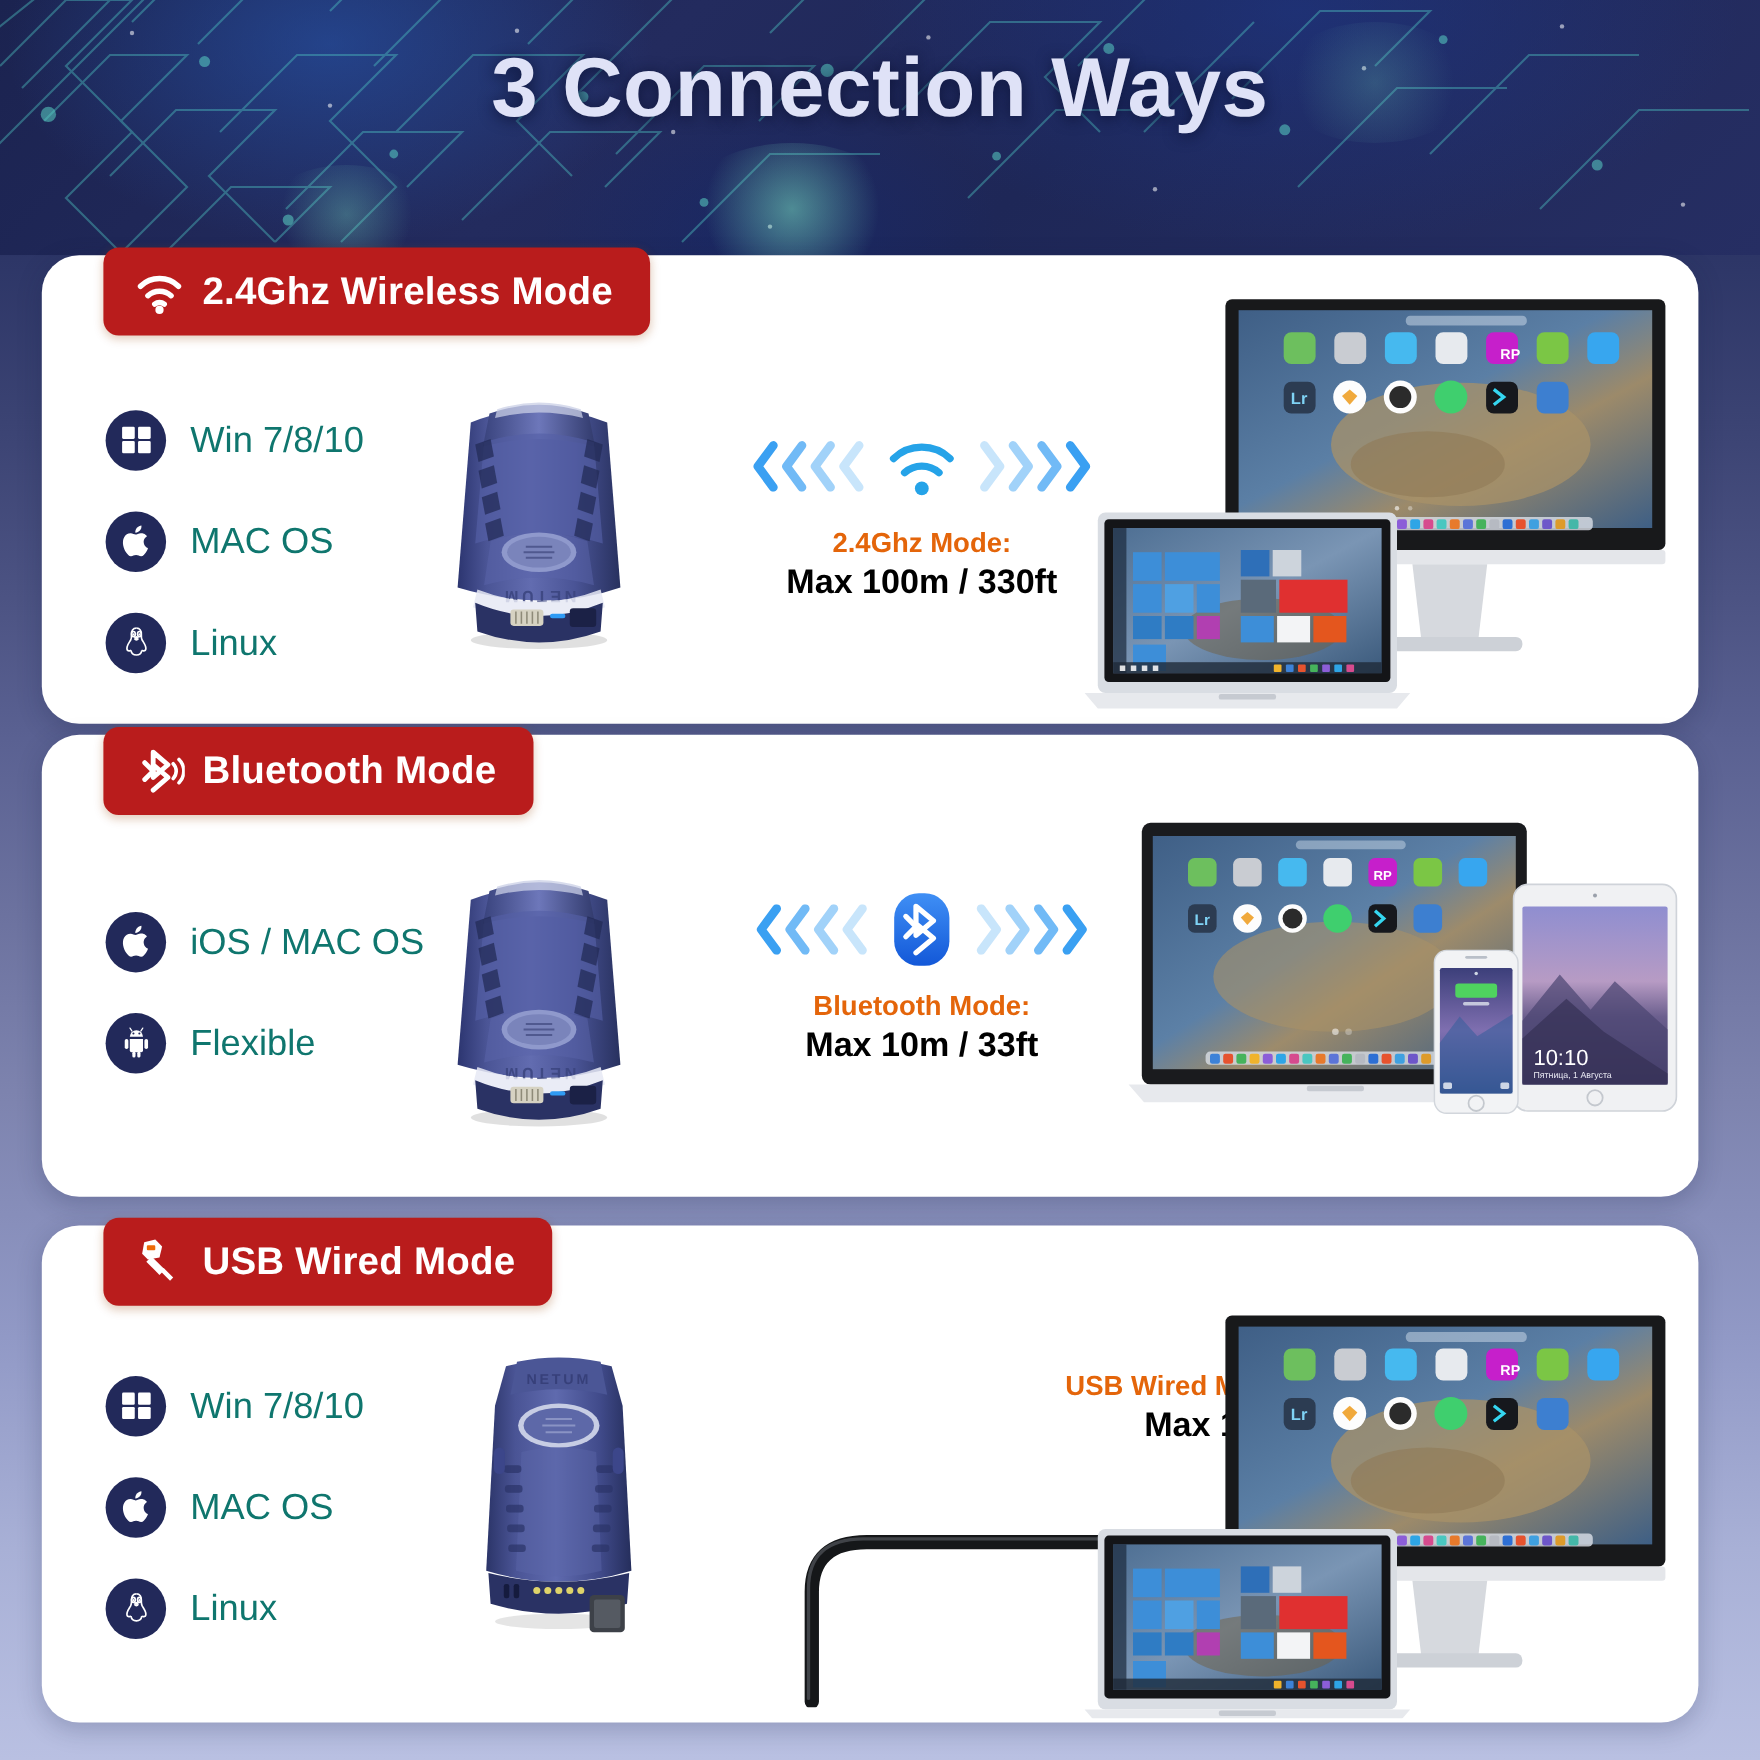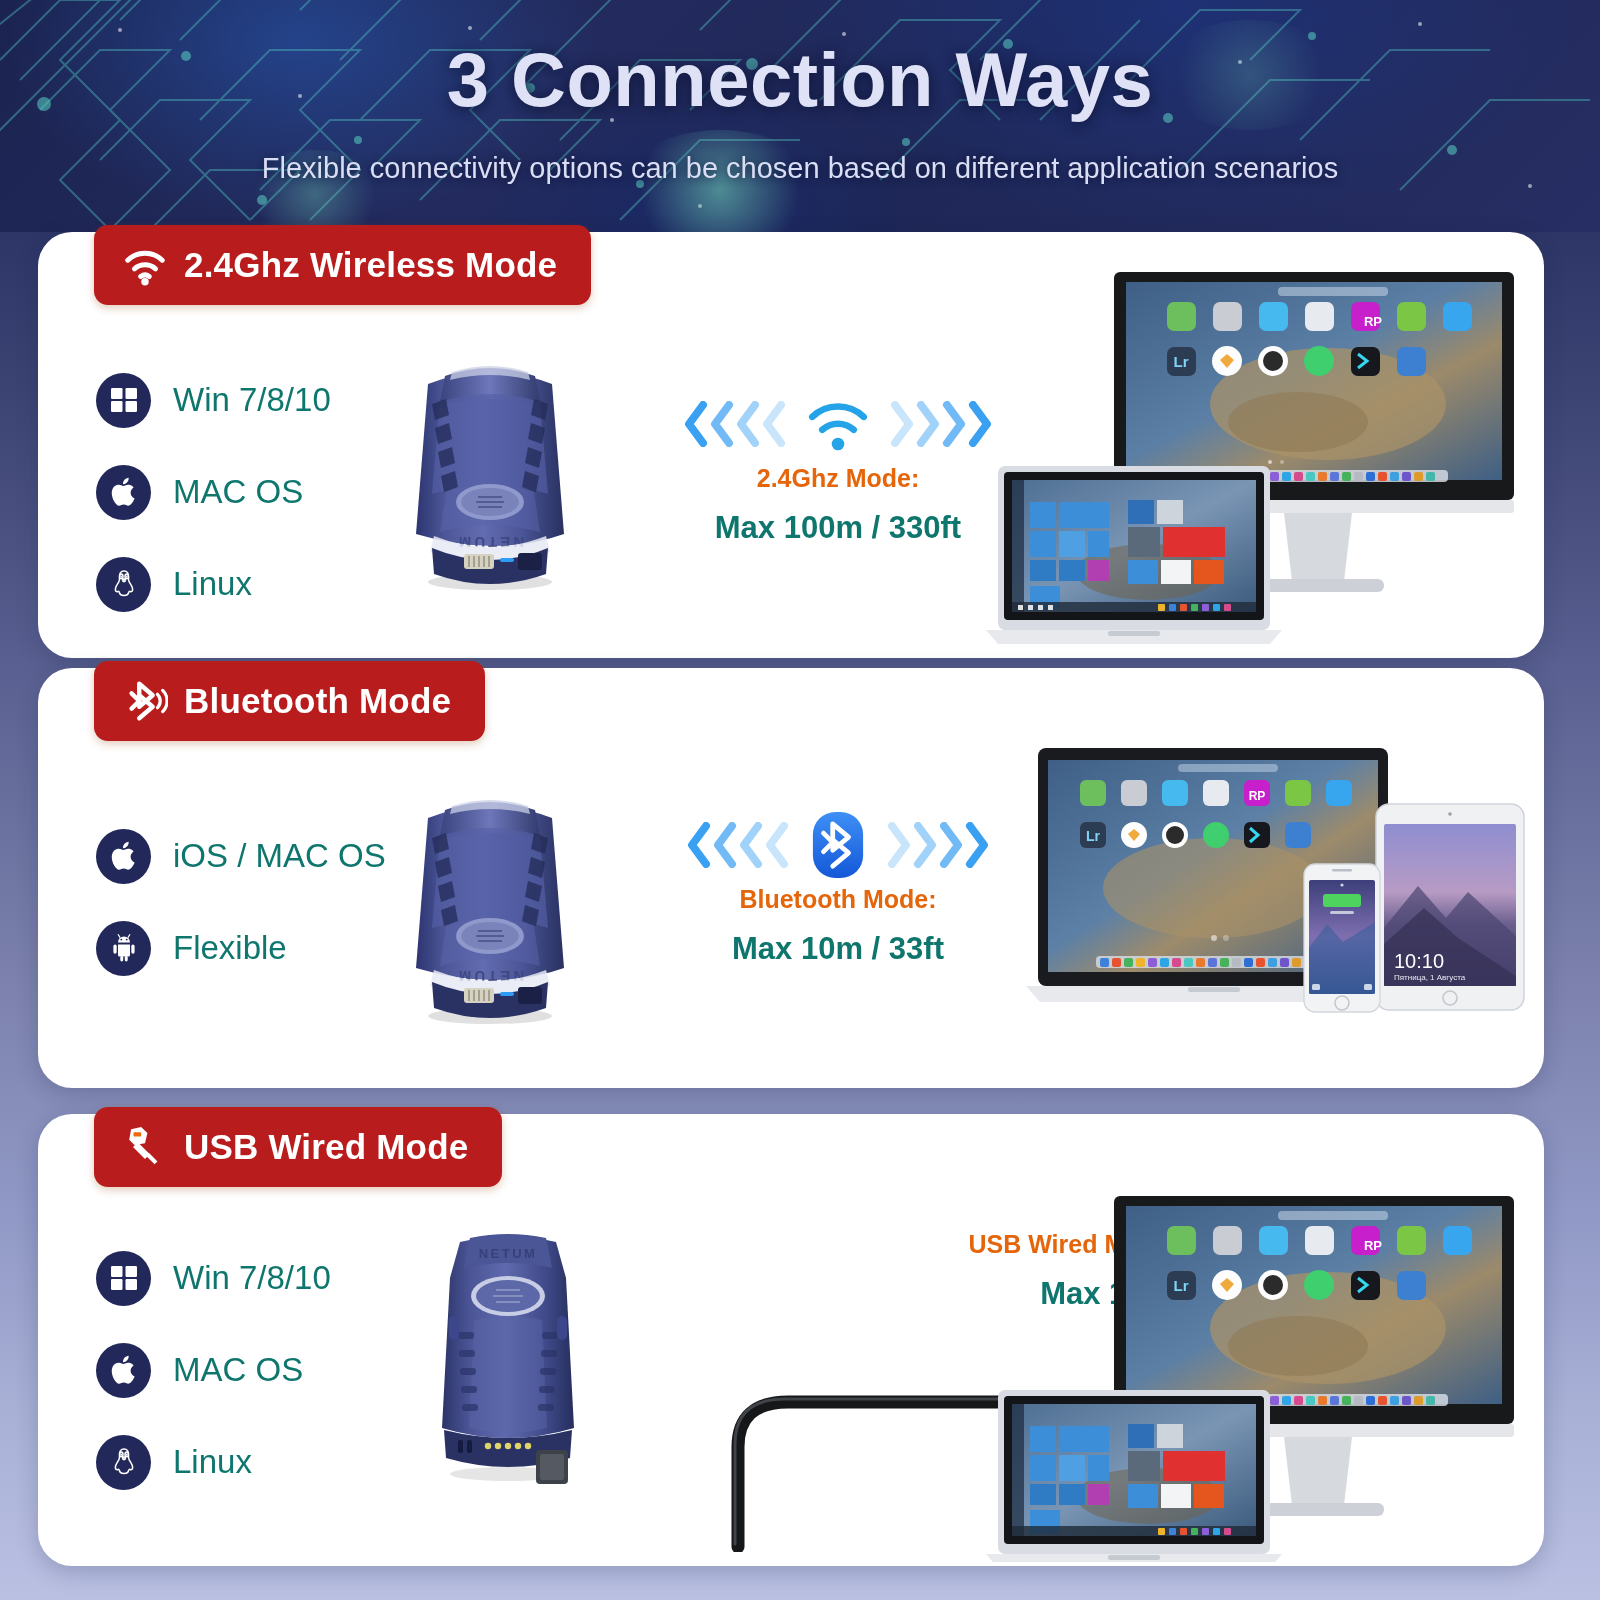--- a/index.html
+++ b/index.html
@@ -101,24 +101,24 @@
     white-space: nowrap;
   }
 
   
   .signal { position: absolute; text-align: center; }
   #card-1 .signal { left: 610px; top: 160px; width: 380px; }
   #card-2 .signal { left: 610px; top: 145px; width: 380px; }
   .chev-row { display: flex; align-items: center; justify-content: center; height: 64px; }
   .chev { width: 26px; height: 46px; }
   .mode-label {
-    margin-top: 8px; font-size: 25px; font-weight: bold; color: #e4650a;
+    margin-top: 24px; font-size: 25px; font-weight: bold; color: #e4650a;
   }
   .mode-range {
-    margin-top: 17px; font-size: 31px; font-weight: bold; color: #0f766e;
+    margin-top: 2px; font-size: 31px; font-weight: bold; color: #000000;
   }
   #card-3 .signal {
     left: 820px; top: 108px; width: 320px; text-align: right;
   }
   #card-3 .mode-label { font-size: 25px; }
   #card-3 .mode-range { font-size: 31px; }
 
   
   .scanner { position: absolute; }
   #card-1 .scanner { left: 352px; top: 110px; }
@@ -189,21 +189,20 @@
           <circle cx="1420" cy="24" r="2"></circle>
         <circle cx="1530" cy="186" r="2"></circle>
           <circle cx="700" cy="206" r="2"></circle>
       </g>
     </svg>
     <div class="glow" style="left:620px;top:130px;width:200px;height:120px;"></div>
     <div class="glow" style="left:240px;top:150px;width:150px;height:90px;opacity:.6"></div>
     <div class="glow" style="left:1160px;top:20px;width:180px;height:110px;opacity:.4"></div>
 
     <div class="title">3 Connection Ways</div>
-    <div class="subtitle">Flexible connectivity options can be chosen based on different application scenarios</div>
   </div>
 
   <div class="card" id="card-1">
 
     <div class="banner">
       <svg class="banner-ico" viewBox="0 0 48 48">
         <g fill="none" stroke="#fff" stroke-width="5.2" stroke-linecap="round">
           <path d="M6 19 A26 26 0 0 1 42 19"></path>
           <path d="M13 28 A16.5 16.5 0 0 1 35 28"></path>
           <path d="M19.5 36 A7.5 7.5 0 0 1 28.5 36"></path>

